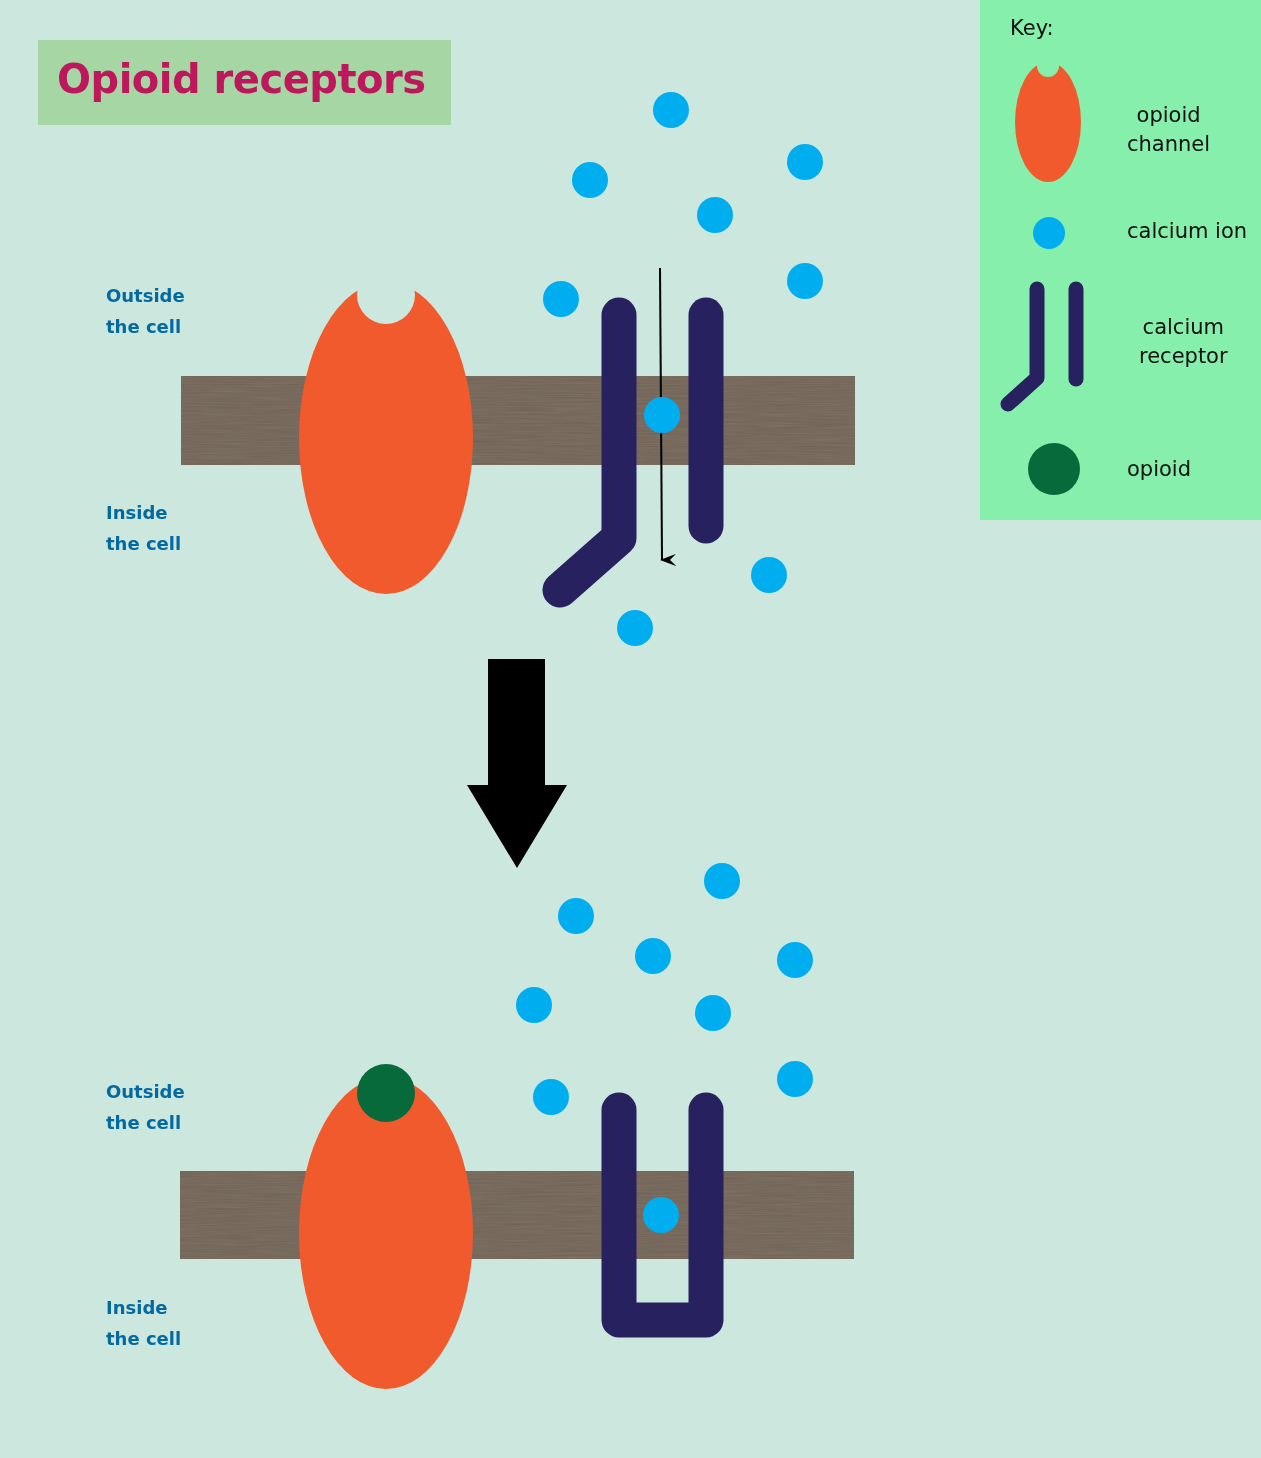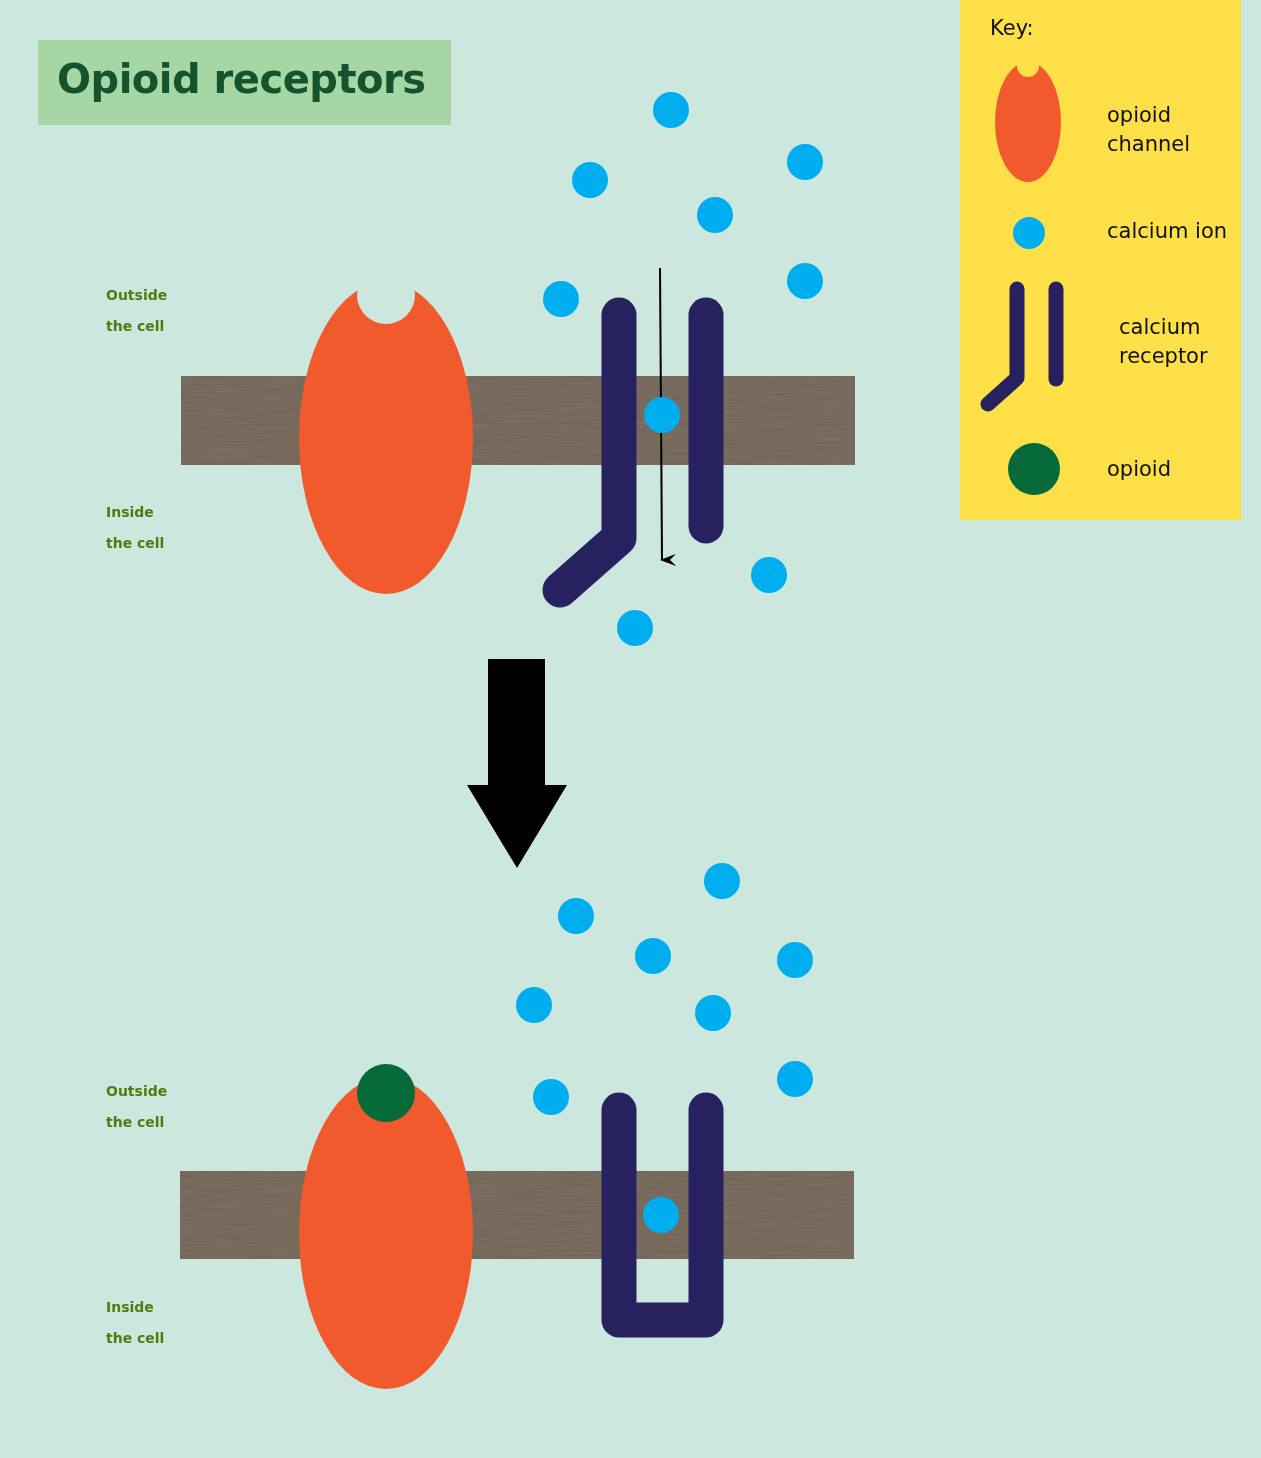--- a/index.html
+++ b/index.html
@@ -1,20 +1,20 @@
 <!DOCTYPE html>
 <html><head>
 <meta charset="utf-8">
 <style>
   html, body { margin: 0; padding: 0; }
   body { width: 1261px; height: 1458px; background: #cbe7de; position: relative; overflow: hidden; font-family: "DejaVu Sans", sans-serif; }
   #title-box { position: absolute; left: 38px; top: 40px; width: 413px; height: 85px; background: #a5d6a3; }
-  #title-box span { position: absolute; left: 19px; top: 16px; font-size: 40px; font-weight: bold; color: #14532d; letter-spacing: -0.5px; }
-  .side-label { position: absolute; left: 106px; font-size: 14px; font-weight: bold; line-height: 31px; color: #4d7c0f; }
-  #key { position: absolute; left: 960px; top: 0; width: 281px; height: 520px; background: #fde047; }
+  #title-box span { position: absolute; left: 19px; top: 16px; font-size: 40px; font-weight: bold; color: #be185d; letter-spacing: -0.5px; }
+  .side-label { position: absolute; left: 106px; font-size: 18px; font-weight: bold; line-height: 31px; color: #0369a1; }
+  #key { position: absolute; left: 980px; top: 0; width: 281px; height: 520px; background: #86efac; text-align: center; }
   .key-text { position: absolute; font-size: 21px; line-height: 29px; color: #111; }
   svg { position: absolute; left: 0; top: 0; }
 </style>
 </head>
 <body>
 
 <div id="title-box">
   <span>Opioid receptors</span>
 </div>
 

